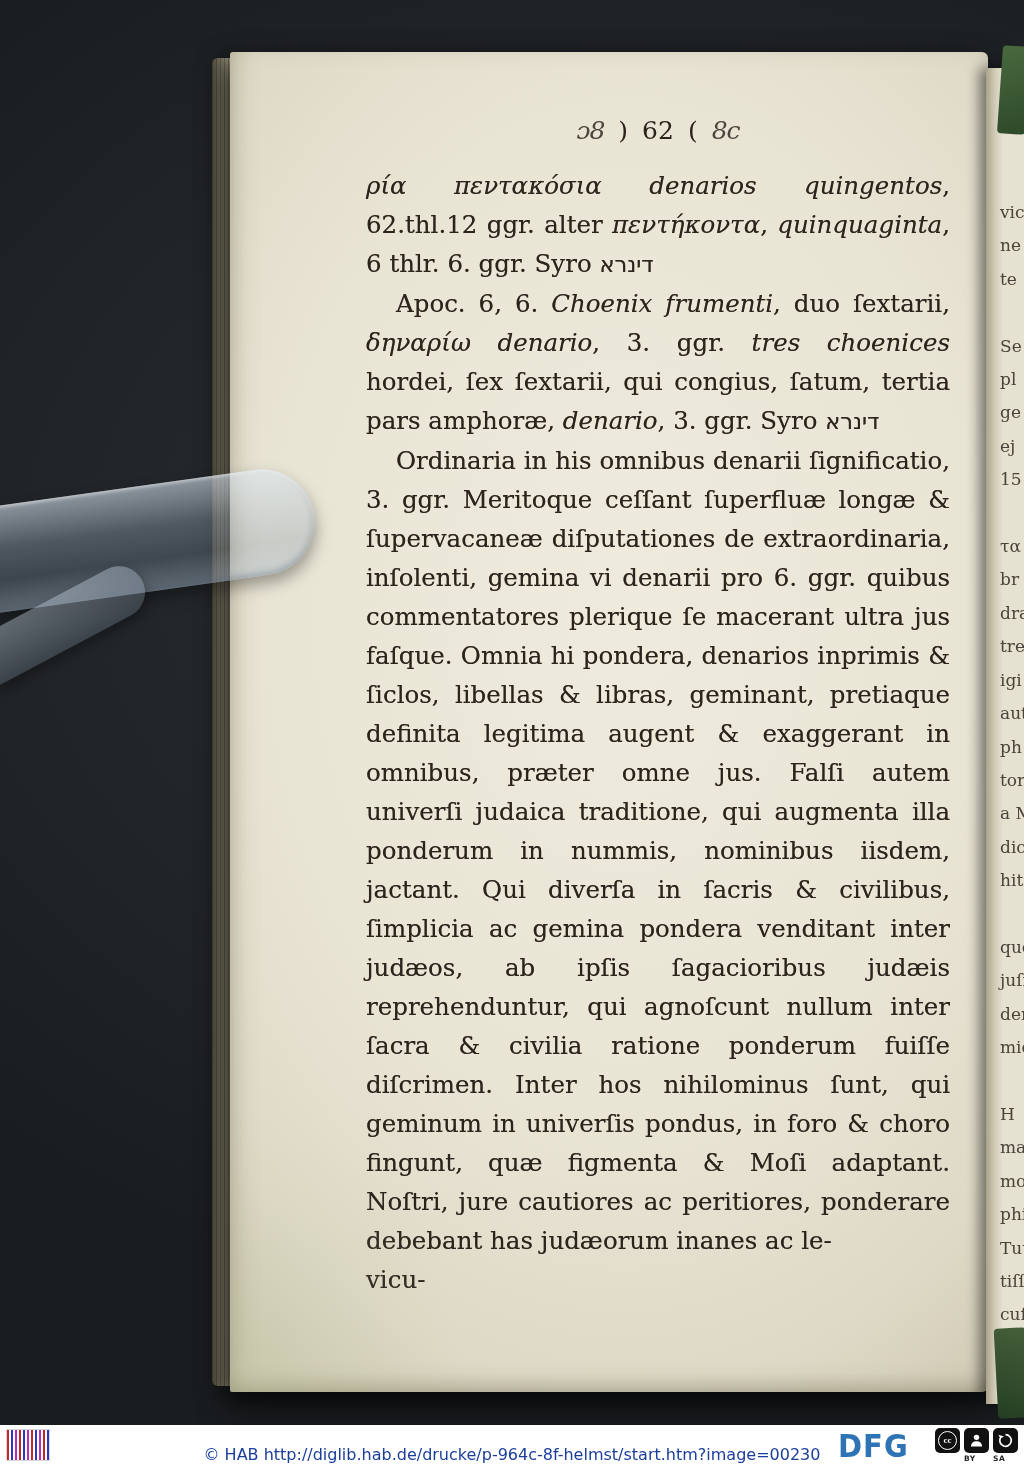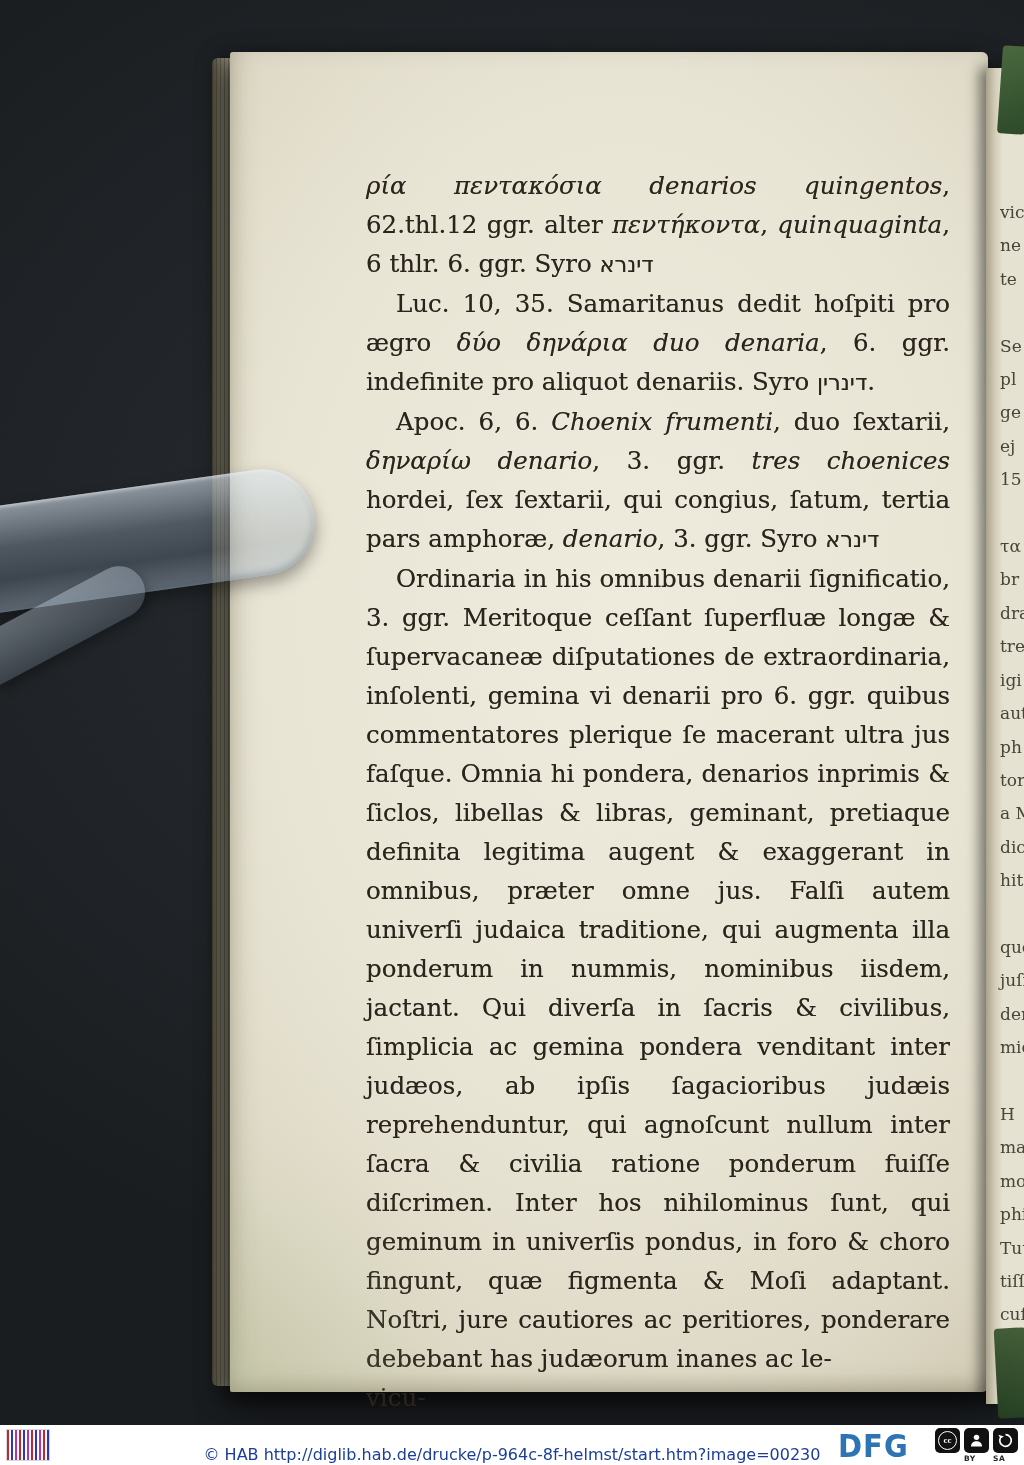--- a/index.html
+++ b/index.html
@@ -86,24 +86,26 @@
 </style>
 </head>
 <body>
 
 <div class="stage">
 
   <div class="page-stack"></div>
 
   <div class="book-page">
 
+    <div class="page-header">
+      <span class="orn">ɔ8</span><span>)</span><span>62</span><span>(</span><span class="orn">8c</span>
+    </div>
 
     <div class="text-block">
       <p class="para"><span class="it">ρία πεντακόσια </span><span class="it">denarios quingentos</span><span>, 62.thl.12 ggr. alter </span><span class="it">πεντήκοντα</span><span>, </span><span class="it">quinquaginta</span><span>, 6 thlr. 6. ggr. Syro </span><span class="he">דינרא</span></p>
-      <p class="para indent"><span>Luc. 10, 35. Samaritanus dedit hoſpiti pro ægro </span><span class="it">δύο δηνάρια </span><span class="it">duo denaria</span><span>, 6. ggr. indefinite pro aliquot denariis. Syro </span><span class="he">דינרין</span><span>.</span></p>
       <p class="para indent"><span>Apoc. 6, 6. </span><span class="it">Choenix frumenti</span><span>, duo ſextarii, </span><span class="it">δηναρίω </span><span class="it">denario</span><span>, 3. ggr. </span><span class="it">tres choenices</span><span> hordei, ſex ſextarii, qui congius, ſatum, tertia pars amphoræ, </span><span class="it">denario</span><span>, 3. ggr. Syro </span><span class="he">דינרא</span></p>
       <p class="para indent"><span>Ordinaria in his omnibus denarii ſignificatio, 3. ggr. Meritoque ceſſant ſuperfluæ longæ &amp; ſupervacaneæ diſputationes de extraordinaria, inſolenti, gemina vi denarii pro 6. ggr. quibus commentatores plerique ſe macerant ultra jus faſque. Omnia hi pondera, denarios inprimis &amp; ſiclos, libellas &amp; libras, geminant, pretiaque definita legitima augent &amp; exaggerant in omnibus, præter omne jus. Falſi autem univerſi judaica traditione, qui augmenta illa ponderum in nummis, nominibus iisdem, jactant. Qui diverſa in ſacris &amp; civilibus, ſimplicia ac gemina pondera venditant inter judæos, ab ipſis ſagacioribus judæis reprehenduntur, qui agnoſcunt nullum inter ſacra &amp; civilia ratione ponderum fuiſſe diſcrimen. Inter hos nihilominus ſunt, qui geminum in univerſis pondus, in foro &amp; choro fingunt, quæ figmenta &amp; Moſi adaptant. Noſtri, jure cautiores ac peritiores, ponderare debebant has judæorum inanes ac le-</span></p>
       <div class="catchword">vicu-</div>
     </div>
 
   </div>
 
   <div class="facing-page">
     <div class="edge-text">vic
 ne

